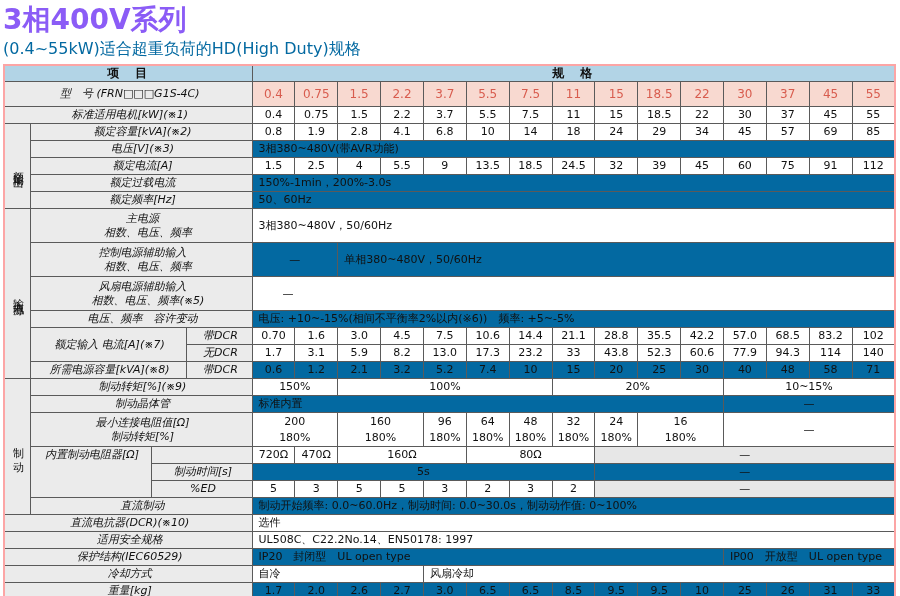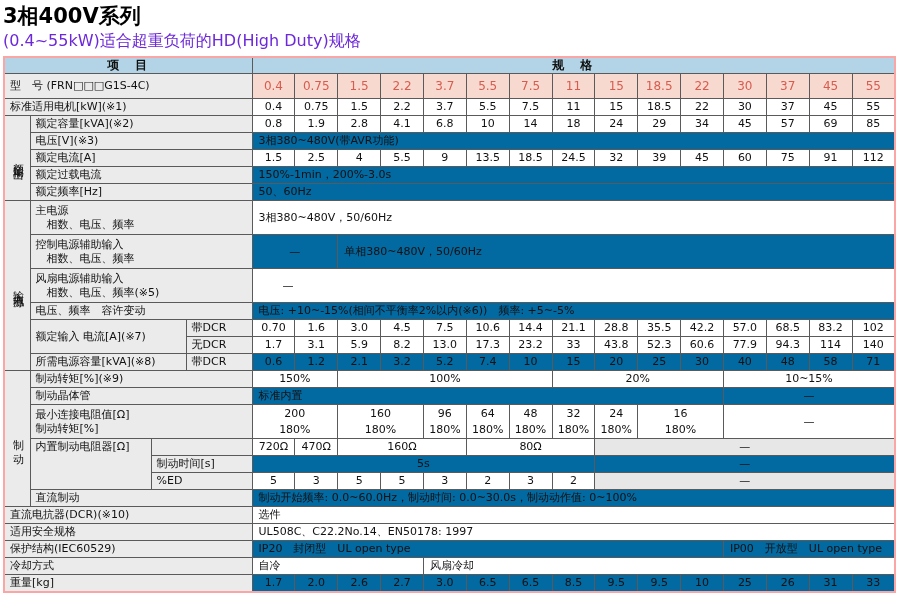--- a/index.html
+++ b/index.html
@@ -1,25 +1,25 @@
 <!DOCTYPE html>
 <html><head>
 <meta charset="utf-8">
 <style>
   * { box-sizing: border-box; }
   html,body { margin:0; padding:0; background:#fff; width:900px; height:596px;
     font-family:"DejaVu Sans","Liberation Sans",sans-serif; }
-  .title { color:#000000; font-size:21px; font-weight:bold; margin:4px 0 0 3px; line-height:1.15; }
-  .subtitle { font-size:16px; color:#6d28d9; margin:4px 0 6px 3px; line-height:1.1; }
+  .title { color:#8b5cf6; font-size:28px; font-weight:bold; margin:4px 0 0 3px; line-height:1.15; }
+  .subtitle { font-size:16px; color:#0369a1; margin:4px 0 6px 3px; line-height:1.1; }
   table.spec { border-collapse:collapse; table-layout:fixed; width:893px; margin-left:3px;
     border:2px solid #fca5a5; }
   td { border:1px solid #5a5a5a; font-size:11px; text-align:center; padding:0 2px;
     color:#111; overflow:hidden; white-space:pre-line; line-height:1.3; }
   td.hdr { background:#b2d4e6; font-weight:bold; font-size:12px; letter-spacing:2px; }
-  td.lbl { background:#ebebeb; text-align:left; padding-left:5px; }
+  td.lbl { background:#ebebeb; text-align:center; padding-left:5px;font-style:italic; }
   td.grp { background:#ebebeb; writing-mode:vertical-lr; text-orientation:upright;
     letter-spacing:2px; padding:2px 0; text-align:center; }
   td.pink { background:#f8d9d0; color:#d85c4e; font-size:12px; }
   tr.g td.v { background:#0369a1; }
   td.cg { background:#e7e7e7; }
   td.lft { text-align:left; padding-left:6px; }
   td.dsh { text-align:left; padding-left:30px; }
   td.top { vertical-align:top; padding-top:1px; }
   td.two { line-height:1.45; }
 </style>

